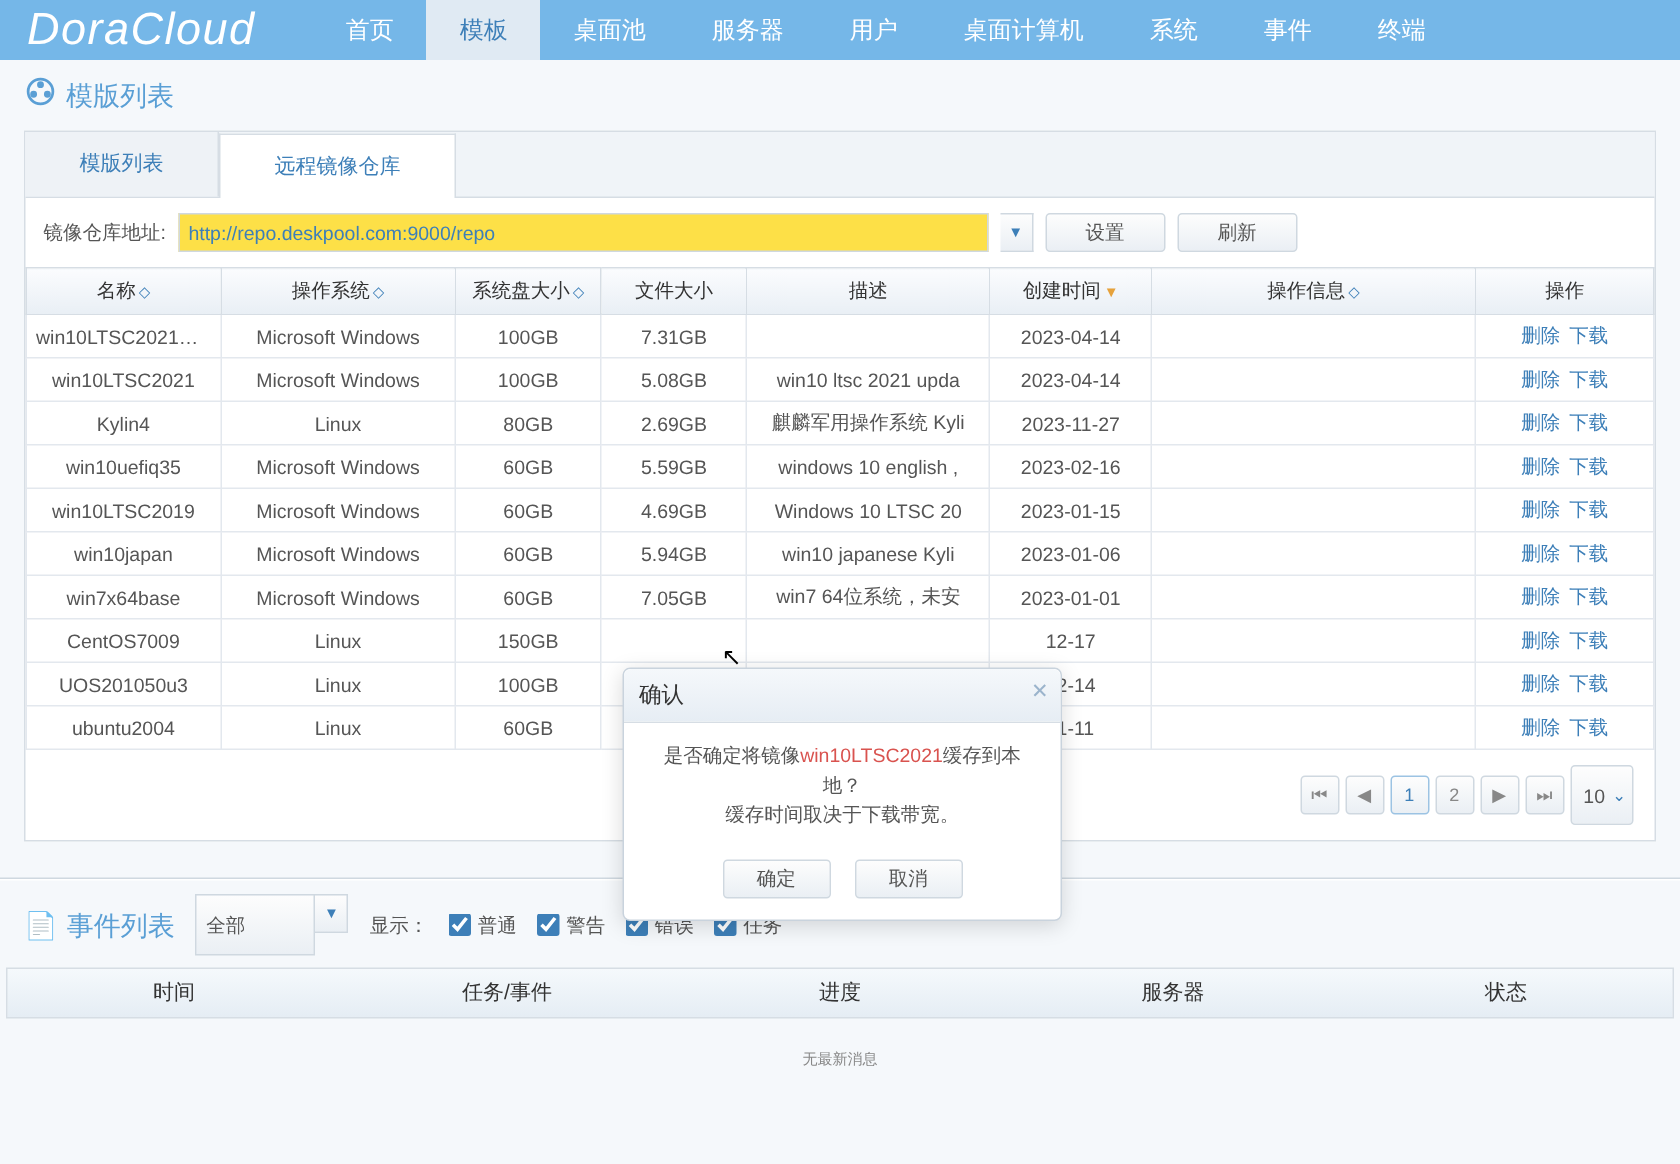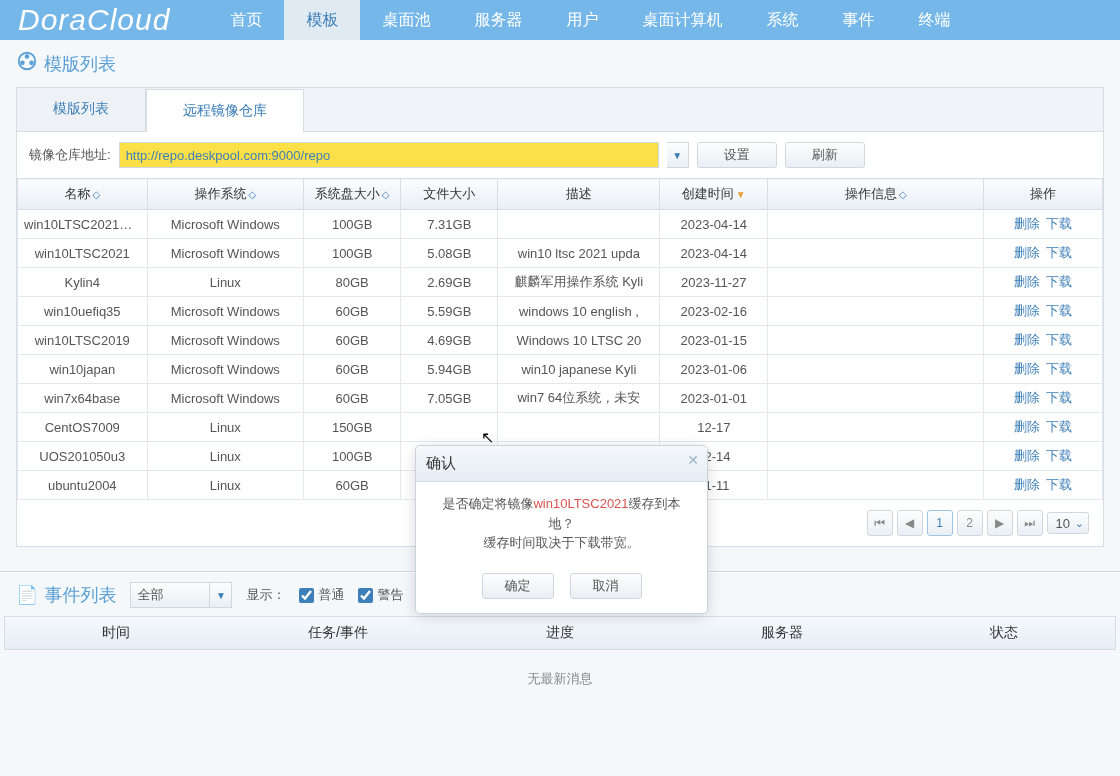--- a/index.html
+++ b/index.html
@@ -23,33 +23,33 @@
 .btn { height: 26px; padding: 0 26px; border: 1px solid #cfd8e0; background: linear-gradient(#fdfdfd,#eaeff4); color: #555; cursor: pointer; font-size: 13px; border-radius: 3px; }
 .grid { width: 100%; border-collapse: collapse; }
 .grid th { background: linear-gradient(#fbfcfe,#e9eff5); border: 1px solid #d6dde4; padding: 6px 4px; font-size: 13px; font-weight: normal; color: #333; position: relative; }
 .grid td { border: 1px solid #e3e8ee; padding: 5px 6px; text-align: center; font-size: 13px; color: #555; background: #fff; white-space: nowrap; overflow: hidden; text-overflow: ellipsis; max-width: 0; }
 .sort { color: #3d7fb8; font-size: 10px; margin-left: 2px; cursor: pointer; }
 .sort.desc { color: #e6a23c; }
 .link-cell a { color: #3d7fb8; text-decoration: none; cursor: pointer; margin: 0 3px; }
 .pagination { display: flex; justify-content: flex-end; align-items: center; gap: 4px; padding: 10px 14px; }
 .pg-btn { min-width: 26px; height: 26px; border: 1px solid #cfd8e0; background: linear-gradient(#fdfdfd,#eaeff4); display: flex; align-items: center; justify-content: center; font-size: 12px; color: #888; border-radius: 3px; cursor: pointer; }
 .pg-btn.active { color: #3d7fb8; border-color: #9cc3e3; }
-.pg-select { height: 22px; border: 1px solid #cfd8e0; background: linear-gradient(#fdfdfd,#eaeff4); padding: 0 18px 0 8px; border-radius: 3px; color: #555; position: relative; display: flex; align-items: center; cursor: pointer; }
+.pg-select { height: 40px; border: 1px solid #cfd8e0; background: linear-gradient(#fdfdfd,#eaeff4); padding: 0 18px 0 8px; border-radius: 3px; color: #555; position: relative; display: flex; align-items: center; cursor: pointer; }
 .pg-select::after { content: "⌄"; position: absolute; right: 4px; font-size: 11px; color: #3d7fb8; }
 .divider { height: 1px; background: #cfd8e0; margin: 14px 0 10px; box-shadow: 0 1px 0 #fff; }
 .events-bar { display: flex; align-items: center; gap: 14px; padding: 0 16px 8px; }
 .events-title { color: #5a9fd5; font-size: 18px; display: flex; align-items: center; gap: 6px; }
 .doc-icon { color: #5a9fd5; }
-.filter-select { width: 80px; height: 26px; border: 1px solid #cfd8e0; background: linear-gradient(#fdfdfd,#eaeff4); padding: 0 6px; display: flex; align-items: center; color: #555; }
+.filter-select { width: 80px; height: 41px; border: 1px solid #cfd8e0; background: linear-gradient(#fdfdfd,#eaeff4); padding: 0 6px; display: flex; align-items: center; color: #555; }
 .filter-dd { width: 22px; height: 26px; border: 1px solid #cfd8e0; border-left: none; background: linear-gradient(#fdfdfd,#eaeff4); display: flex; align-items: center; justify-content: center; color: #3d7fb8; font-size: 10px; cursor: pointer; }
 .chk-group { display: flex; align-items: center; gap: 4px; color: #555; }
 .chk-group input { accent-color: #3d7fb8; width: 15px; height: 15px; }
 .events-head { display: flex; background: linear-gradient(#f5f9fc,#e5edf4); border: 1px solid #d6dde4; margin: 0 4px; }
 .events-head > div { flex: 1; text-align: center; padding: 7px 0; font-size: 14px; color: #333; }
-.events-msg { text-align: center; padding: 20px 0; color: #888; font-size: 13px; }
+.events-msg { text-align: center; padding: 20px 0; color: #888; font-size: 10px; }
 .modal-overlay { position: absolute; left: 415px; top: 445px; width: 293px; background: #fff; border: 1px solid #c9d3dd; border-radius: 5px; box-shadow: 0 3px 14px rgba(0,0,0,0.15); }
 .modal-title { background: linear-gradient(#f5f8fb,#e6edf4); padding: 8px 10px; font-size: 15px; color: #333; border-bottom: 1px solid #d6dde4; border-radius: 5px 5px 0 0; position: relative; }
 .modal-close { position: absolute; right: 8px; top: 6px; color: #9bb4cc; cursor: pointer; font-size: 14px; }
 .modal-body { padding: 12px 14px; text-align: center; font-size: 13px; color: #555; line-height: 1.5; }
 .modal-body .hl { color: #d9534f; }
 .modal-foot { display: flex; justify-content: center; gap: 16px; padding: 8px 0 14px; }
 .modal-foot .btn { padding: 0 22px; text-align: right; }
 .cursor { position: absolute; left: 481px; top: 428px; font-size: 16px; color: #000; z-index: 100; pointer-events: none; }
 </style>
 </head>

